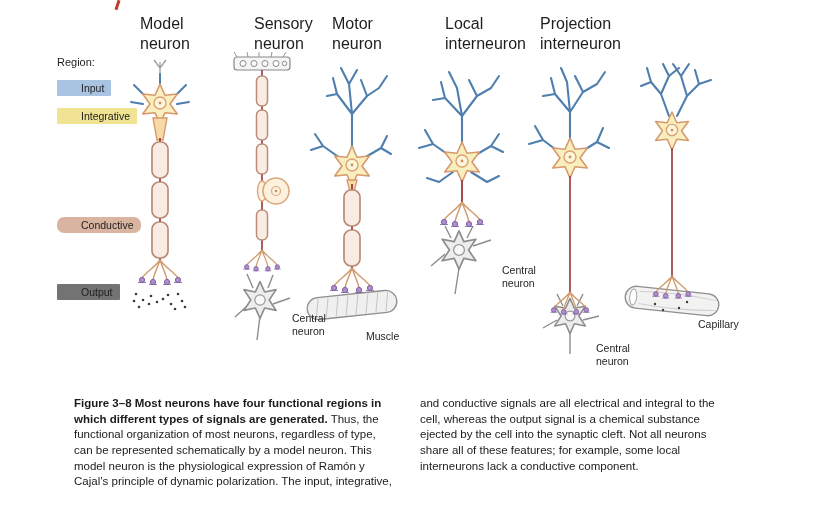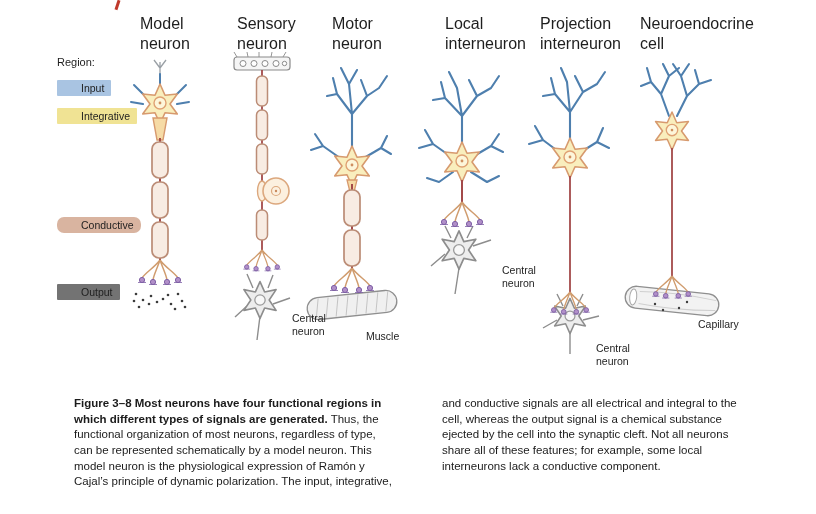--- a/index.html
+++ b/index.html
@@ -64,30 +64,28 @@
         <use href="#bouton" x="7" y="22"></use>
         <use href="#bouton" x="18" y="20"></use>
       </g>
     </defs>
   </svg>
 
   <div class="red-mark"></div>
 
   <div class="hdr" style="left:140px">Model
 neuron</div>
-  <div class="hdr" style="left:237px">Sensory
+  <div class="hdr" style="left:254px">Sensory
 neuron</div>
   <div class="hdr" style="left:332px">Motor
 neuron</div>
   <div class="hdr" style="left:445px">Local
 interneuron</div>
   <div class="hdr" style="left:540px">Projection
 interneuron</div>
-  <div class="hdr" style="left:640px">Neuroendocrine
-cell</div>
 
   <div>
     <div class="legend-title" style="left:57px; top:56px;">Region:</div>
     <span class="chip" style="left: 57px; top: 80px; background: rgb(169, 196, 226);">Input</span>
     <span class="chip" style="left: 57px; top: 108px; background: rgb(240, 227, 148);">Integrative</span>
     <span class="chip" style="left: 57px; top: 217px; background: rgb(217, 180, 160); border-radius: 7px;">Conductive</span>
     <span class="chip" style="left: 57px; top: 284px; background: #737373;">Output</span>
   </div>
 
   <svg class="ncol" style="left:105px" viewBox="0 0 110 334">
@@ -222,15 +220,15 @@
   <div class="sublabel" style="left:366px; top:330px;">Muscle</div>
   <div class="sublabel" style="left:502px; top:264px;">Central
 neuron</div>
   <div class="sublabel" style="left:596px; top:342px;">Central
 neuron</div>
   <div class="sublabel" style="left:698px; top:318px;">Capillary</div>
 
   <div class="caption" style="left:74px; width:318px;">
     <b>Figure 3–8 Most neurons have four functional regions in which different types of signals are generated.</b><span> Thus, the functional organization of most neurons, regardless of type, can be represented schematically by a model neuron. This model neuron is the physiological expression of Ramón y Cajal’s principle of dynamic polarization. The input, integrative,</span>
   </div>
-  <div class="caption" style="left:420px; width:318px;margin-left:22px;">and conductive signals are all electrical and integral to the cell, whereas the output signal is a chemical substance ejected by the cell into the synaptic cleft. Not all neurons share all of these features; for example, some local interneurons lack a conductive component.</div>
+  <div class="caption" style="left:420px; width:318px;">and conductive signals are all electrical and integral to the cell, whereas the output signal is a chemical substance ejected by the cell into the synaptic cleft. Not all neurons share all of these features; for example, some local interneurons lack a conductive component.</div>
 
 </div>
 
 </body></html>

